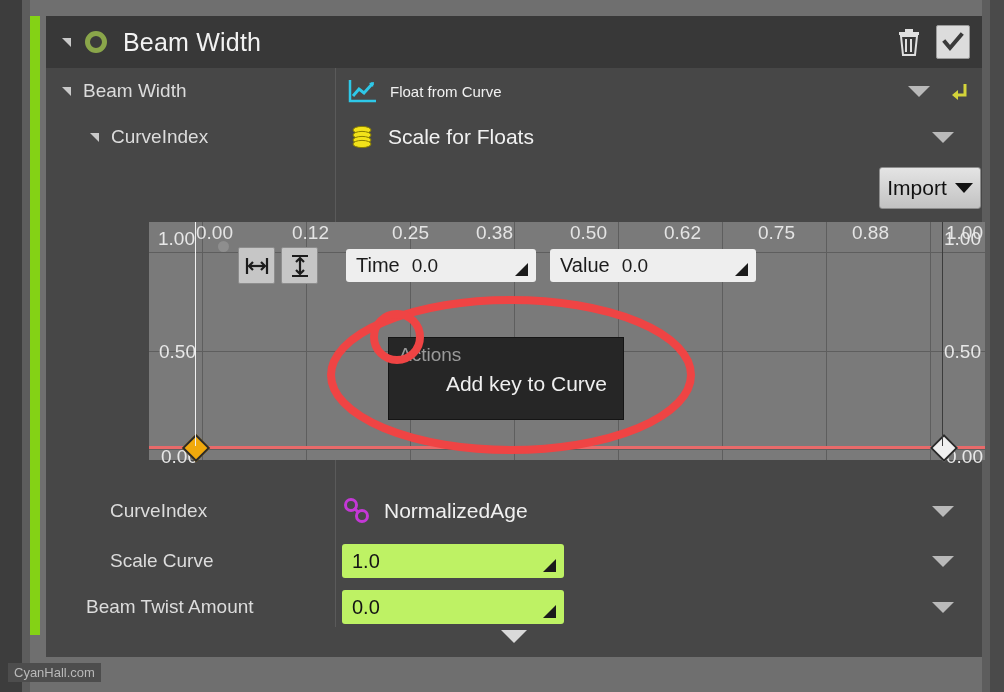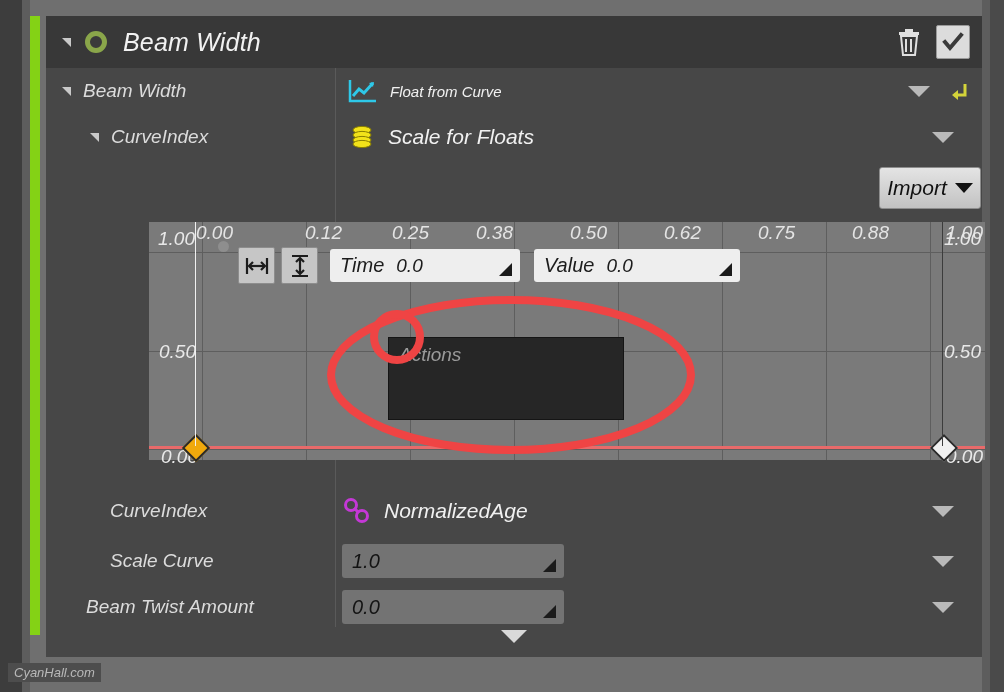--- a/index.html
+++ b/index.html
@@ -2,21 +2,21 @@
 <html><head>
 <meta charset="utf-8">
 <style>
   html,body{margin:0;padding:0;}
   body{
     width:1004px;height:692px;overflow:hidden;
     background:#6f6f6f;
     font-family:"Liberation Sans", sans-serif;
     -webkit-font-smoothing:antialiased;
   }
-  #root{position:relative;width:1004px;height:692px;font-style:italic;}
+  #root{position:relative;width:1004px;height:692px;}
 
   
   .outer-left-strip{position:absolute;left:0;top:0;width:22px;height:692px;background:#3d3d3d;}
   .outer-left-strip2{position:absolute;left:22px;top:0;width:8px;height:692px;background:#5d5d5d;}
   .right-strip{position:absolute;right:0;top:0;width:14px;height:692px;background:#4a4a4a;}
   .right-strip2{position:absolute;right:14px;top:0;width:8px;height:692px;background:#5d5d5d;}
 
   
   .accent-bar{position:absolute;left:30px;top:16px;width:10px;height:619px;background:#7ed321;}
   .accent-bar.g{background:#84d215;}
@@ -69,21 +69,21 @@
   .drag-corner{position:absolute;right:8px;bottom:6px;width:0;height:0;
       border-left:13px solid transparent;border-bottom:13px solid #1b1b1b;}
 
   
   .ctx{position:absolute;left:388px;top:337px;width:234px;height:81px;background:#262626;
       border:1px solid #151515;}
   .ctx-hdr{color:#9a9a9a;font-size:19px;padding:6px 0 0 10px;}
   .ctx-item{color:#efefef;font-size:21px;text-align:right;padding-right:16px;margin-top:6px;cursor:pointer;}
 
   
-  .field{height:34px;background:#737373;border-radius:3px;display:flex;align-items:center;
+  .field{height:34px;background:#bef264;border-radius:3px;display:flex;align-items:center;
       padding:0 10px;position:relative;box-sizing:border-box;cursor:text;}
   .field span{color:#141414;font-size:20px;}
 
   .distro-badge{background:#4f8f3d;color:#ffffff;font-size:17px;font-weight:bold;
       padding:3px 10px;border-radius:10px;letter-spacing:.3px;}
   .distro-name{color:#f0f0f0;font-size:21px;margin-left:12px;}
 
   
   .import-btn{position:absolute;left:879px;top:167px;width:100px;height:40px;
       background:linear-gradient(#e4e4e4,#c2c2c2);border:1px solid #8d8d8d;border-radius:3px;
@@ -233,21 +233,21 @@
     <div class="gv" style="left:469px;"></div>
     <div class="gv" style="left:573px;"></div>
     <div class="gv" style="left:677px;"></div>
     <div class="gv" style="left:781px;"></div>
     <div class="gh" style="top:30px;"></div>
     <div class="gh" style="top:129px;"></div>
     <div class="gh" style="top:227px;"></div>
   </div>
 
   <div class="axis-x" style="left:196px;">0.00</div>
-  <div class="axis-x" style="left:305px;text-align:right;">0.12</div>
+  <div class="axis-x" style="left:292px;text-align:right;">0.12</div>
   <div class="axis-x" style="left:392px;">0.25</div>
   <div class="axis-x" style="left:476px;">0.38</div>
   <div class="axis-x" style="left:570px;">0.50</div>
   <div class="axis-x" style="left:664px;">0.62</div>
   <div class="axis-x" style="left:758px;">0.75</div>
   <div class="axis-x" style="left:852px;">0.88</div>
   <div class="axis-x" style="left:946px;">1.00</div>
 
   <div class="axis-y" style="left:158px;top:228px;">1.00</div>
   <div class="axis-y" style="left:159px;top:341px;">0.50</div>
@@ -274,39 +274,40 @@
       </svg>
     </div>
     <div class="tbtn">
       <svg width="22" height="26" viewBox="0 0 22 26">
         <path d="M3 3 L19 3 M3 23 L19 23" stroke="#1d1d1d" stroke-width="2.2"></path>
         <path d="M11 6 L11 20" stroke="#1d1d1d" stroke-width="2.2"></path>
         <path d="M7 9 L11 5 L15 9" fill="none" stroke="#1d1d1d" stroke-width="2.2"></path>
         <path d="M7 17 L11 21 L15 17" fill="none" stroke="#1d1d1d" stroke-width="2.2"></path>
       </svg>
     </div>
-    <div class="numbox" style="width:190px;margin-left:6px;">
+    <div class="numbox" style="width:190px;margin-left:22px;">
       <span class="nm">Time</span>
       <span class="nv">0.0</span>
       <span class="drag-corner"></span>
     </div>
     <div class="numbox" style="width:206px;margin-left:8px;">
       <span class="nm">Value</span>
       <span class="nv">0.0</span>
       <span class="drag-corner"></span>
     </div>
   </div>
 
   <div class="import-btn">
     <span>Import</span>
     <span style="width:0;height:0;border-left:9px solid transparent;border-right:9px solid transparent;border-top:10px solid #111;"></span>
   </div>
 
   <div class="ctx">
     <div class="ctx-hdr">Actions</div>
+    <div class="ctx-item">Add key to Curve</div>
   </div>
 
   <svg class="anno" style="left:0;top:0;" width="1004" height="692">
     <ellipse cx="511" cy="375" rx="180" ry="75" fill="none" stroke="#ef4444" stroke-width="8"></ellipse>
     <circle cx="397" cy="337" r="23" fill="none" stroke="#ef4444" stroke-width="8"></circle>
   </svg>
 
   <div class="watermark">CyanHall.com</div>
 
 </div>

